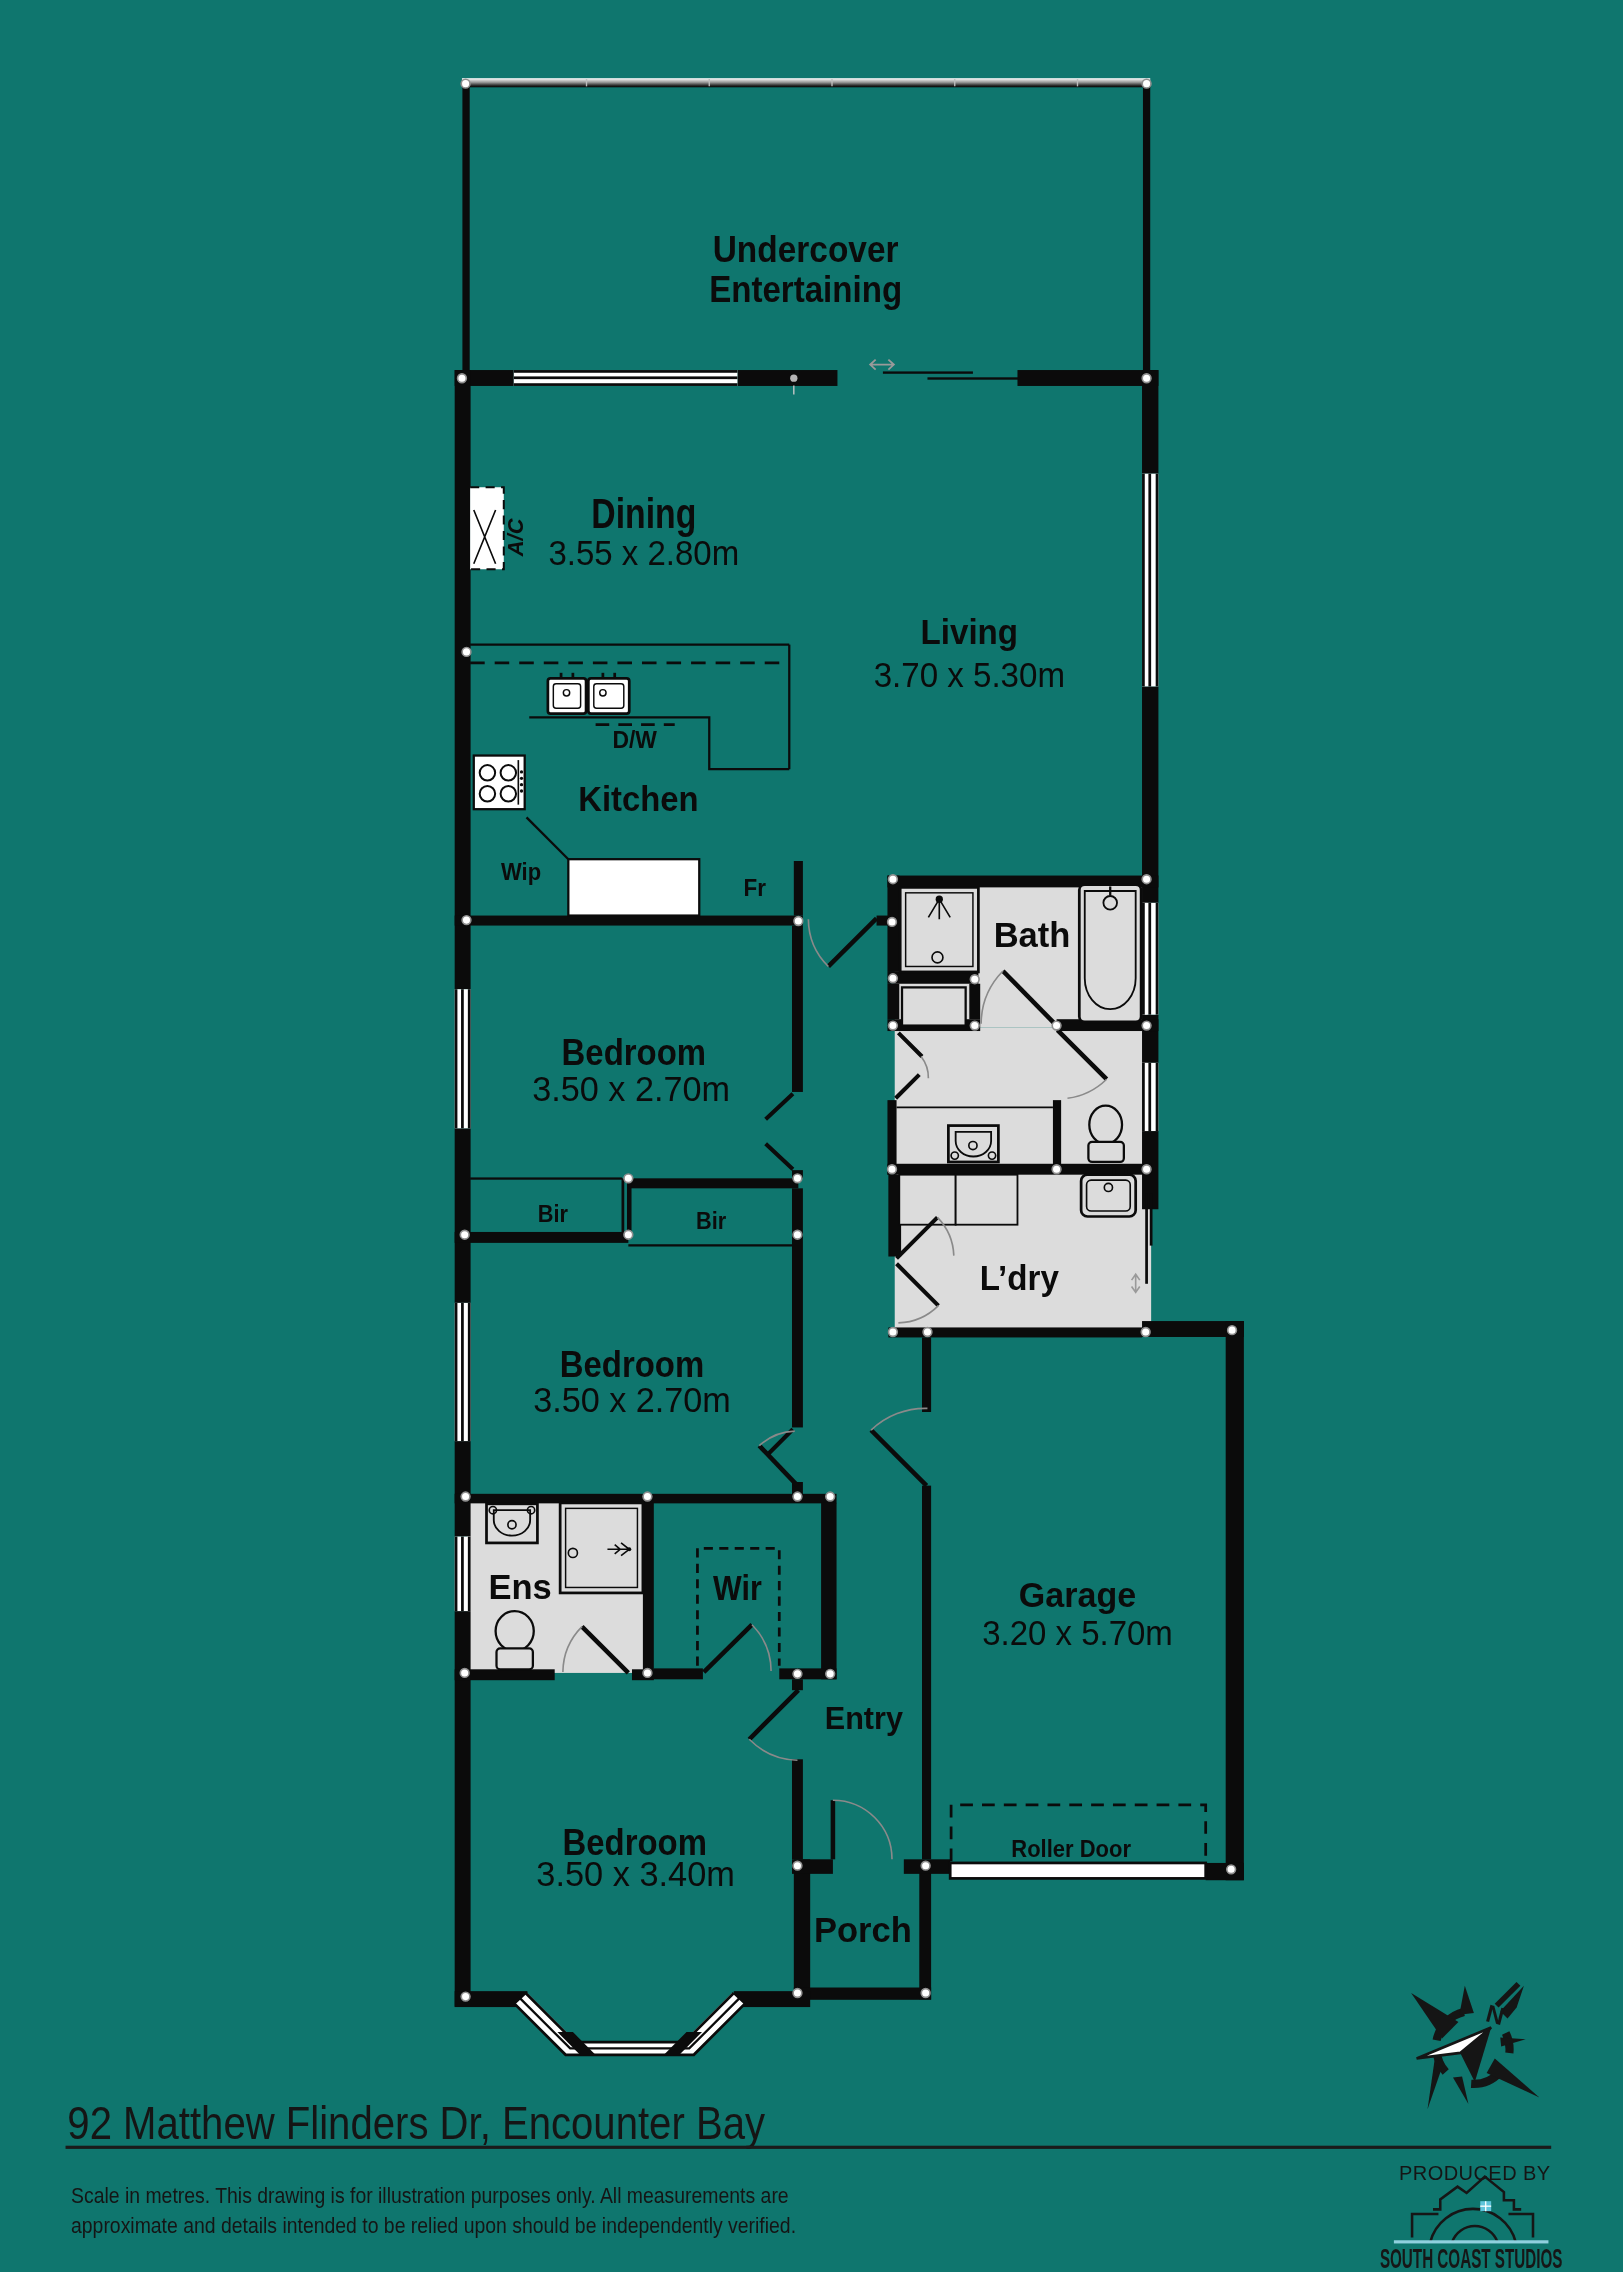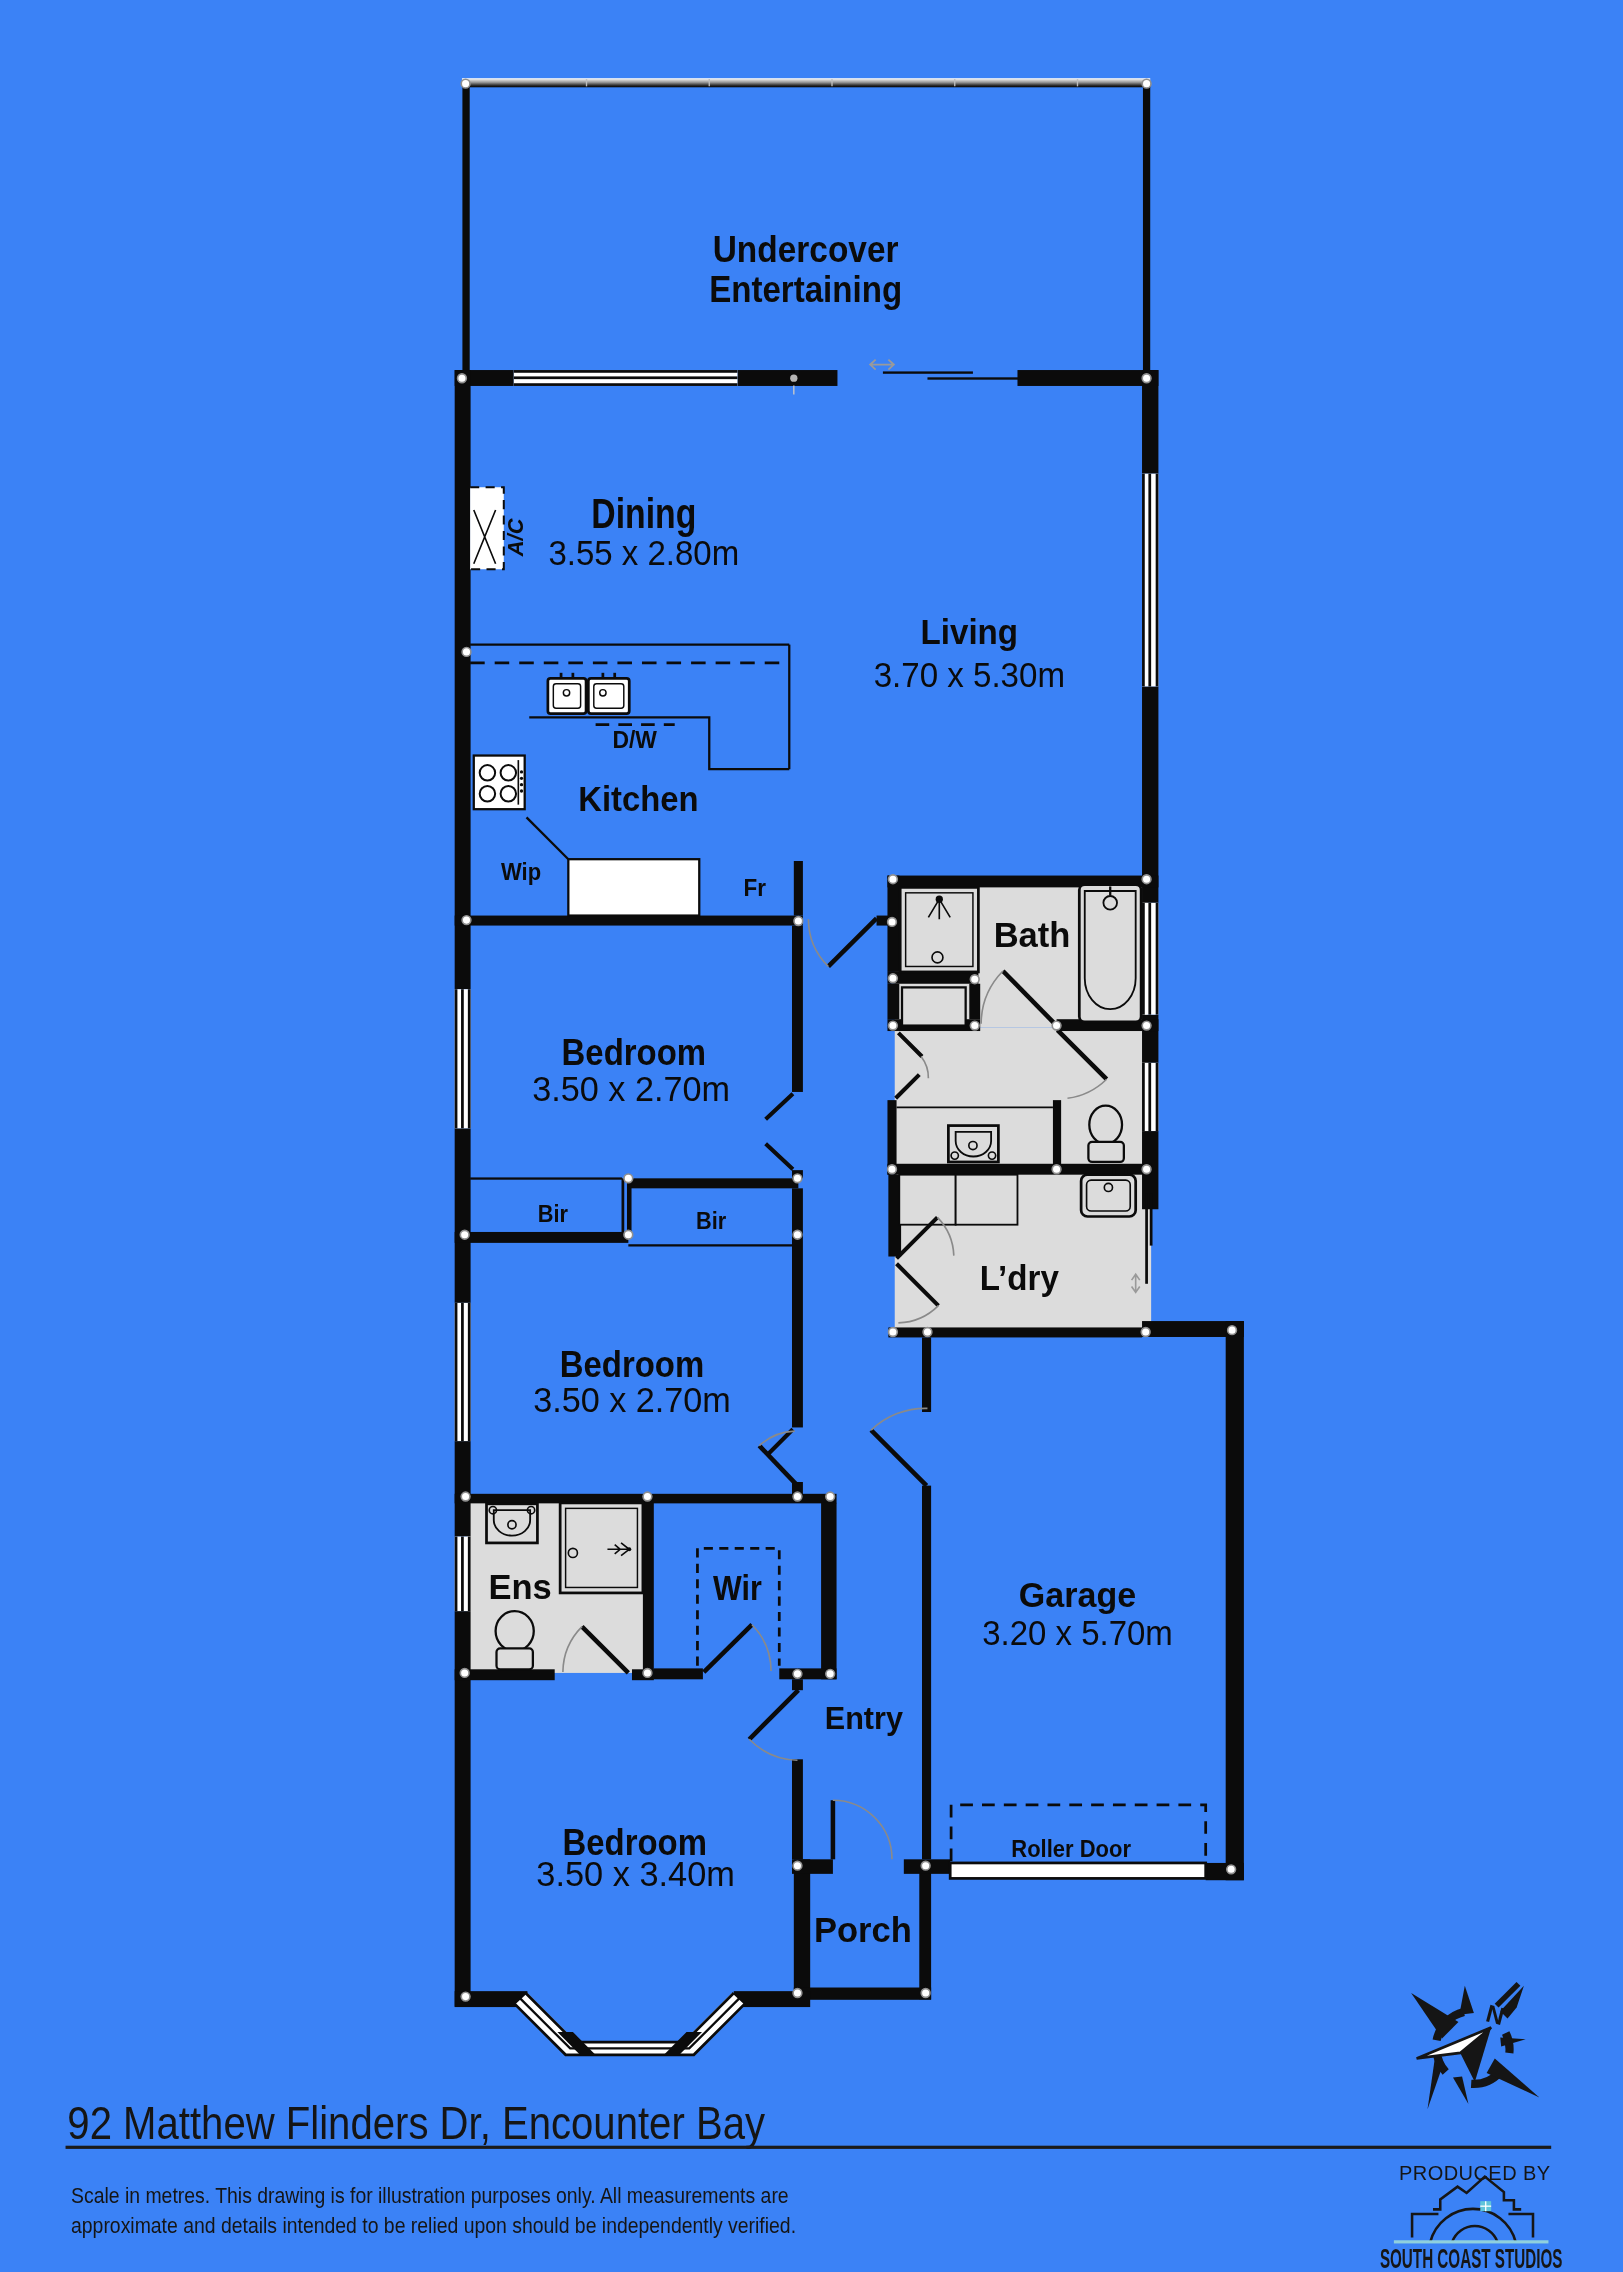--- a/index.html
+++ b/index.html
@@ -1,16 +1,16 @@
 <!DOCTYPE html>
 <html style="font-size:14.5px"><head>
 <meta charset="utf-8">
 <style>
 html,body{margin:0;padding:0;background:#fff;}
-#page{position:relative;width:1624px;height:2273px;background:#3b82f6;overflow:hidden;}
+#page{position:relative;width:1624px;height:2273px;background:#0f766e;overflow:hidden;}
 svg text{font-family:"Liberation Sans",sans-serif;}
 .rl{font-weight:bold;fill:#0b0b0b;}
 .dim{fill:#0b0b0b;}
 </style>
 </head>
 <body>
 <div id="page">
 <svg width="1624" height="2273" viewBox="0 0 1786 2500" xmlns="http://www.w3.org/2000/svg">
 <defs>
 <linearGradient id="verandaWall" x1="0" y1="0" x2="0" y2="1">

